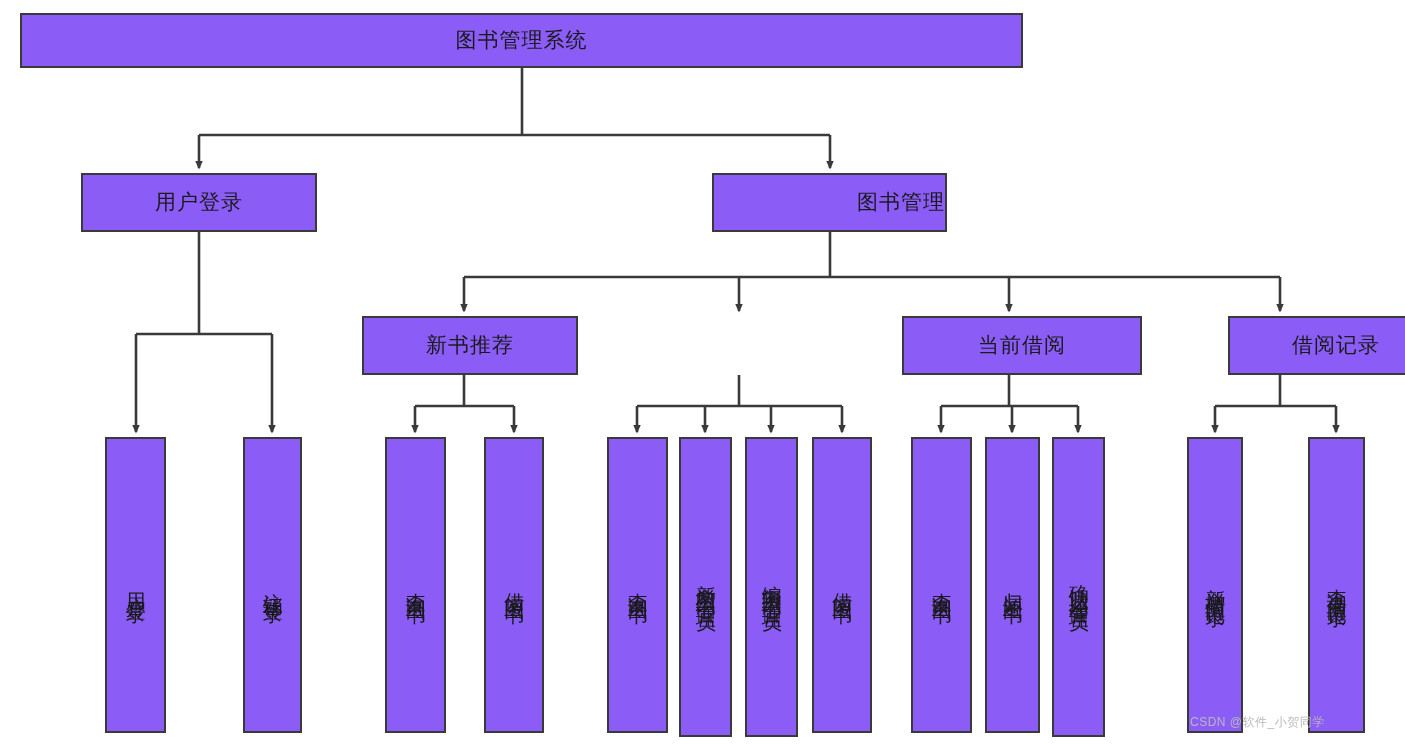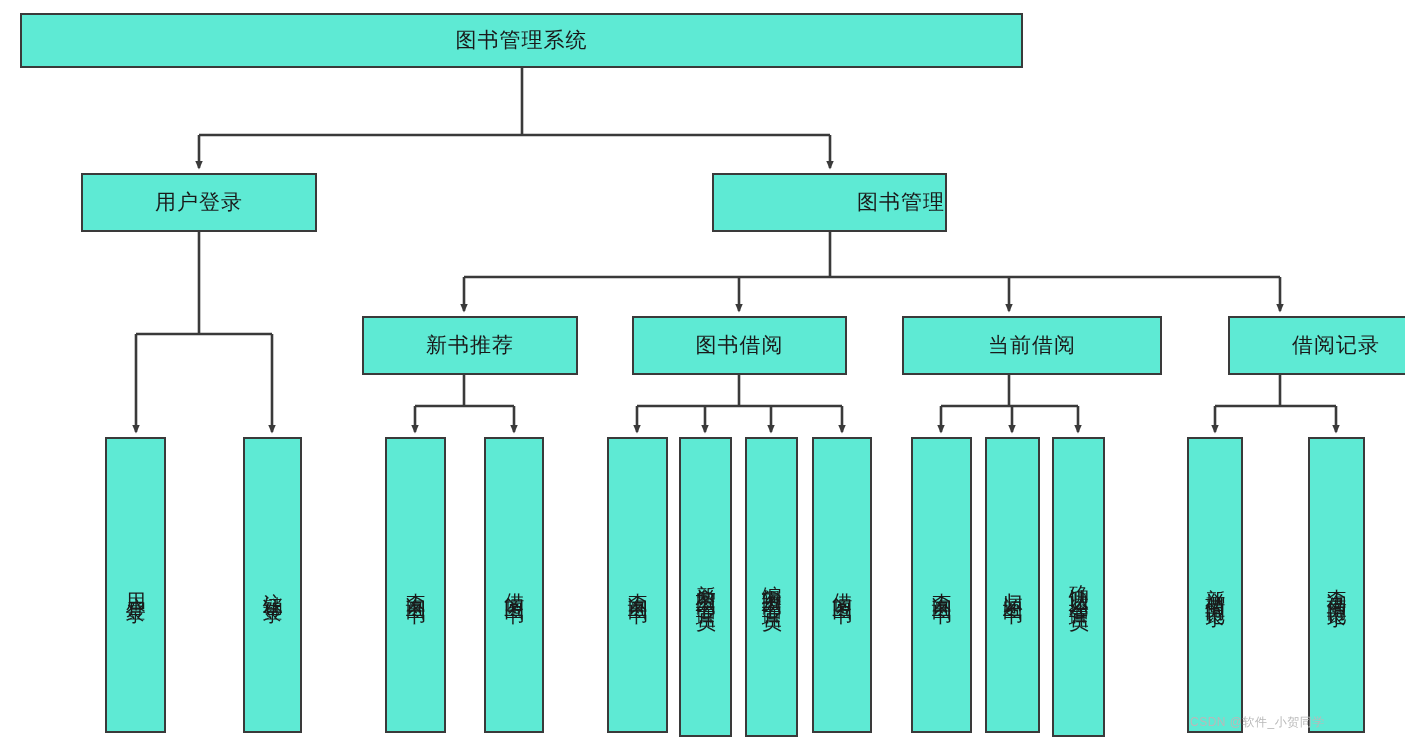--- a/index.html
+++ b/index.html
@@ -14,21 +14,21 @@
     position: relative;
     width: 1405px;
     height: 747px;
     background: #ffffff;
     overflow: hidden;
   }
   .node {
     position: absolute;
     box-sizing: border-box;
     border: 2px solid #3a3a3a;
-    background: #5eead4;
+    background: #8b5cf6;
     display: flex;
     align-items: center;
     justify-content: center;
     color: #1a1a1a;
     text-align: center;
     line-height: 1.18;
   }
   .node.h {
     font-size: 21px;
     letter-spacing: 1px;
@@ -137,24 +137,21 @@
   <div class="node h" style="left:81px; top:173px; width:236px; height:59px;">
     <span class="txt">用户登录</span>
   </div>
   <div class="node h" style="left:712px; top:173px; width:235px; height:59px;justify-content:flex-end;">
     <span class="txt">图书管理</span>
   </div>
 
   <div class="node h" style="left:362px; top:316px; width:216px; height:59px;">
     <span class="txt">新书推荐</span>
   </div>
-  <div class="node h" style="left:632px; top:316px; width:215px; height:59px;">
-    <span class="txt">图书借阅</span>
-  </div>
-  <div class="node h" style="left:902px; top:316px; width:260px; height:59px;align-items:center;">
+  <div class="node h" style="left:902px; top:316px; width:240px; height:59px;align-items:center;">
     <span class="txt">当前借阅</span>
   </div>
   <div class="node h" style="left:1228px; top:316px; width:216px; height:59px;align-items:center;">
     <span class="txt">借阅记录</span>
   </div>
 
   <div class="node v" style="left:105px; top:437px; width:61px; height:296px;">
     <span class="txt">用户登录</span>
   </div>
   <div class="node v" style="left:243px; top:437px; width:59px; height:296px;">

